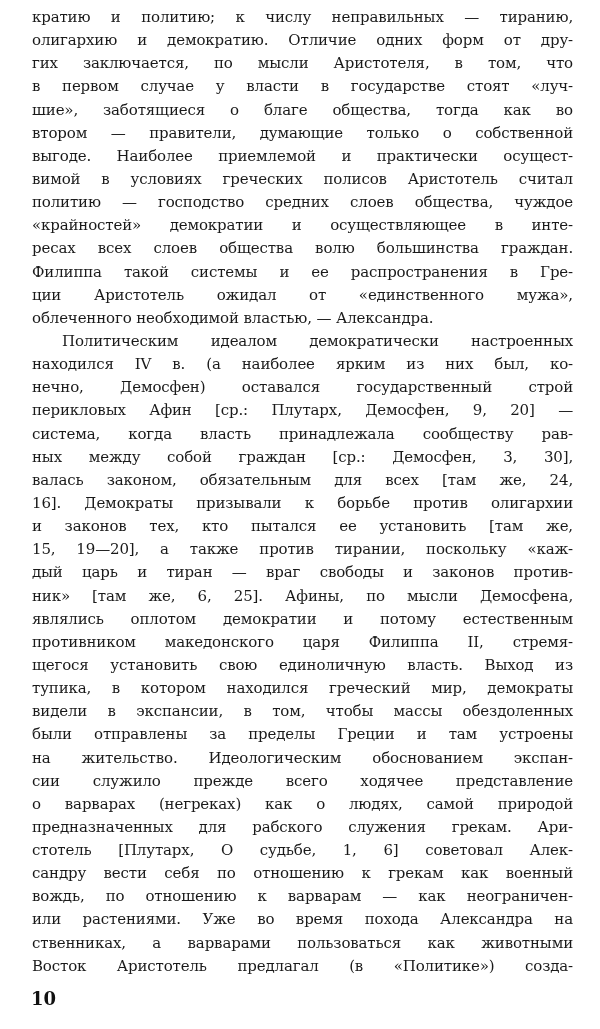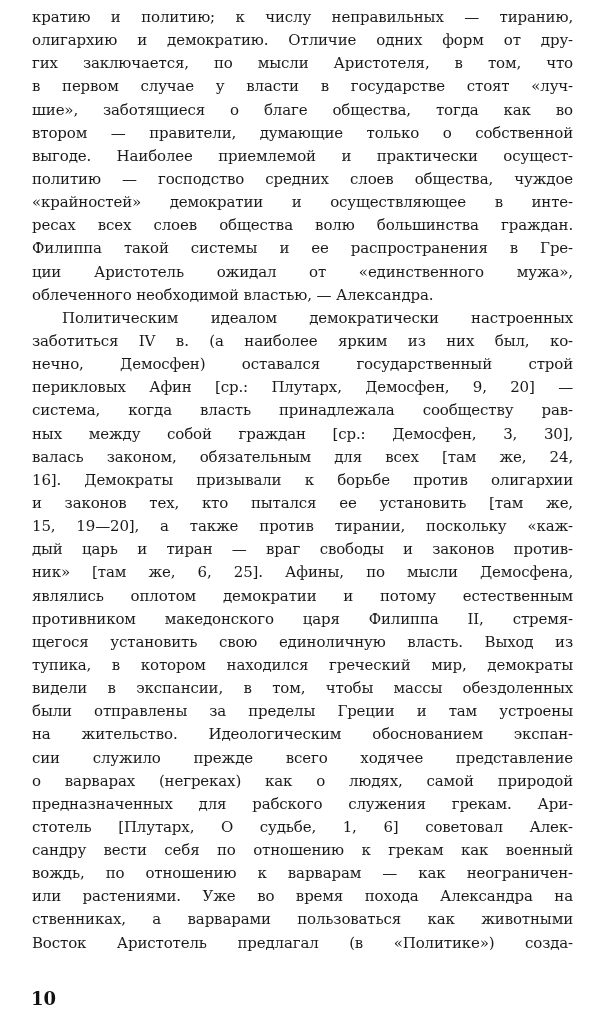--- a/index.html
+++ b/index.html
@@ -52,30 +52,31 @@
 
 <div class="page">
   <div>
     <span class="line">кратию и политию; к числу неправильных — тиранию,</span>
     <span class="line">олигархию и демократию. Отличие одних форм от дру-</span>
     <span class="line">гих заключается, по мысли Аристотеля, в том, что</span>
     <span class="line">в первом случае у власти в государстве стоят «луч-</span>
     <span class="line">шие», заботящиеся о благе общества, тогда как во</span>
     <span class="line">втором — правители, думающие только о собственной</span>
     <span class="line">выгоде. Наиболее приемлемой и практически осущест-</span>
+    <span class="line">вимой в условиях греческих полисов Аристотель считал</span>
     <span class="line">политию — господство средних слоев общества, чуждое</span>
     <span class="line">«крайностей» демократии и осуществляющее в инте-</span>
     <span class="line">ресах всех слоев общества волю большинства граждан.</span>
     <span class="line">Филиппа такой системы и ее распространения в Гре-</span>
     <span class="line">ции Аристотель ожидал от «единственного мужа»,</span>
     <span class="line last">облеченного необходимой властью, — Александра.</span>
   </div>
   <div>
     <span class="line indent">Политическим идеалом демократически настроенных</span>
-    <span class="line">заботиться IV в. (а наиболее ярким из них был, ко-</span>
+    <span class="line">находился IV в. (а наиболее ярким из них был, ко-</span>
     <span class="line">нечно, Демосфен) оставался государственный строй</span>
     <span class="line">перикловых Афин [ср.: Плутарх, Демосфен, 9, 20] —</span>
     <span class="line">система, когда власть принадлежала сообществу рав-</span>
     <span class="line">ных между собой граждан [ср.: Демосфен, 3, 30],</span>
     <span class="line">валась законом, обязательным для всех [там же, 24,</span>
     <span class="line">16]. Демократы призывали к борьбе против олигархии</span>
     <span class="line">и законов тех, кто пытался ее установить [там же,</span>
     <span class="line">15, 19—20], а также против тирании, поскольку «каж-</span>
     <span class="line">дый царь и тиран — враг свободы и законов против-</span>
     <span class="line">ник» [там же, 6, 25]. Афины, по мысли Демосфена,</span>

